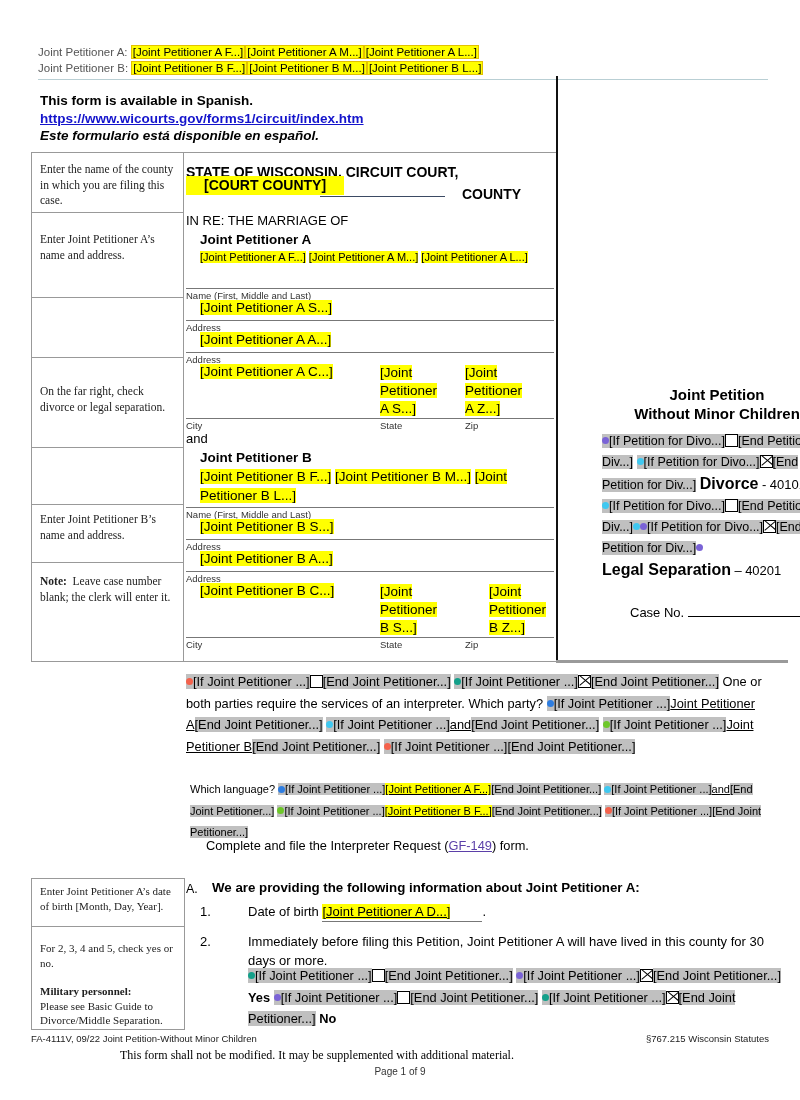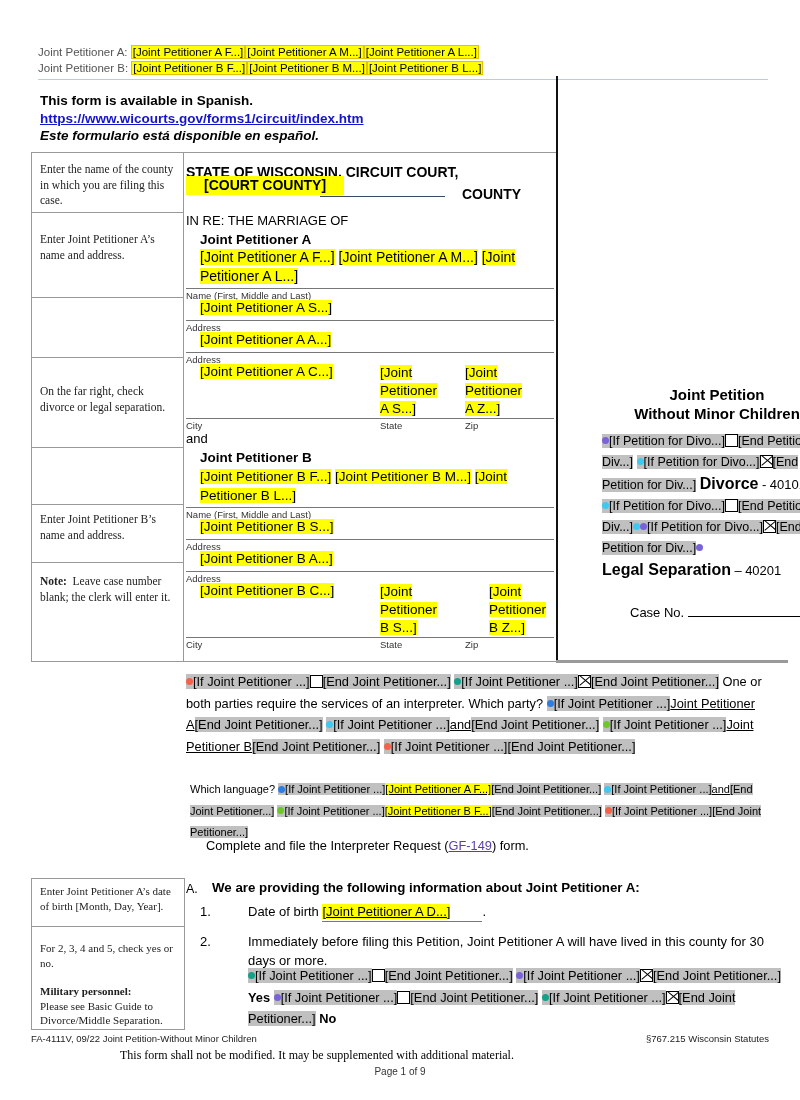--- a/index.html
+++ b/index.html
@@ -161,21 +161,21 @@
       <span class="hl" style="position:absolute;left:0;top:12px;padding:0 18px;white-space:nowrap;">[COURT COUNTY]</span>
     </span>
   </div>
   <div style="position:absolute;left:320px;top:195px;width:125px;border-bottom:1.4px solid #3b4a63;height:1px;"></div>
   <div style="position:absolute;left:462px;top:186px;font-size:14px;font-weight:bold;">COUNTY</div>
 
   <div class="capright" style="top:213px;font-size:13px;">IN RE: THE MARRIAGE OF</div>
 
   <div class="capright" style="top:232px;left:200px;font-size:13.5px;font-weight:bold;">Joint Petitioner A</div>
 
-  <div class="capright" style="top:248px;left:200px;width:330px;font-size:14px;line-height:19px;">
+  <div class="capright" style="top:248px;left:200px;width:330px;font-size:11px;line-height:19px;">
     <span class="hl">[Joint Petitioner A F...]</span>
     <span class="hl">[Joint Petitioner A M...]</span>
     <span class="hl">[Joint Petitioner A L...]</span>
   </div>
   <div class="capline" style="top:288px"></div>
   <div class="caplbl" style="top:290px">Name (First, Middle and Last)</div>
 
   <div class="capright" style="top:300px;left:200px;font-size:13.5px;">
     <span class="hl">[Joint Petitioner A S...]</span>
   </div>

